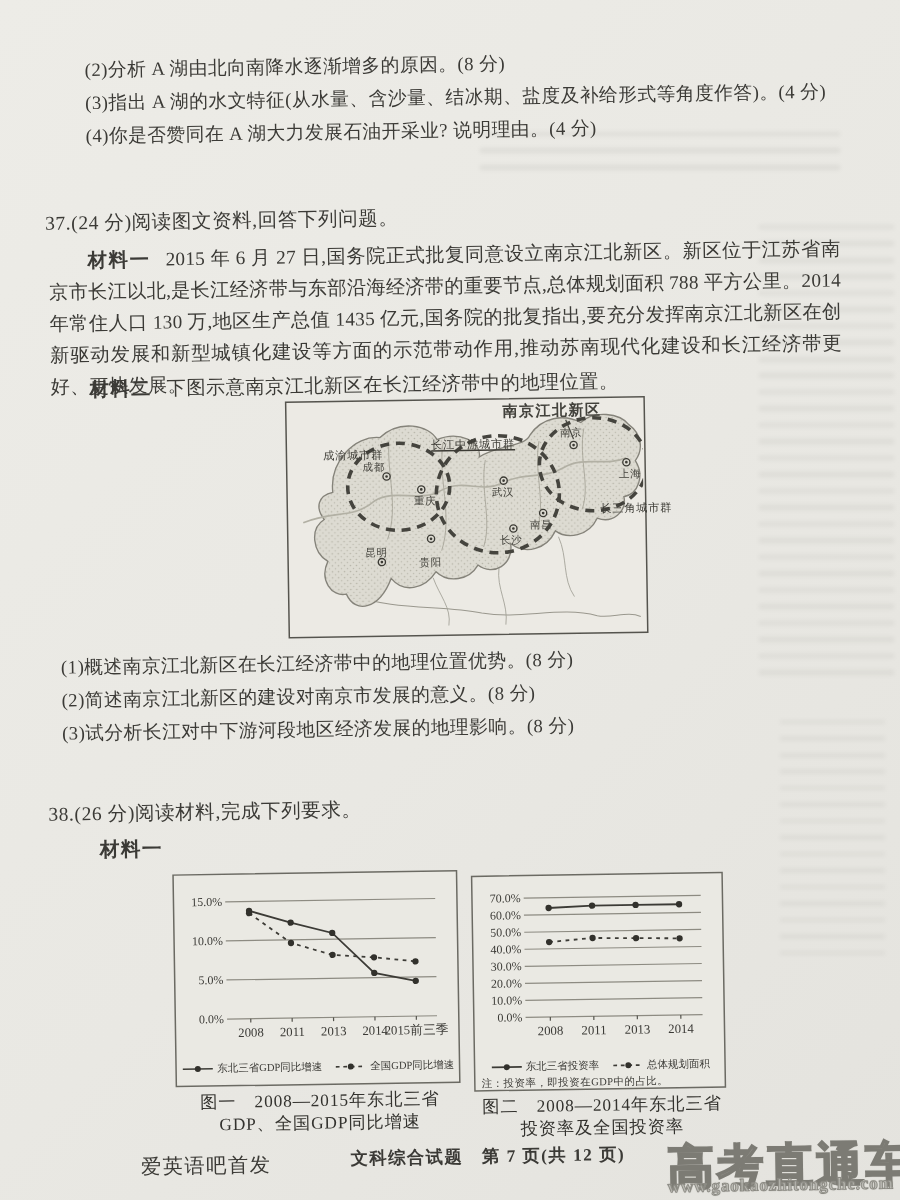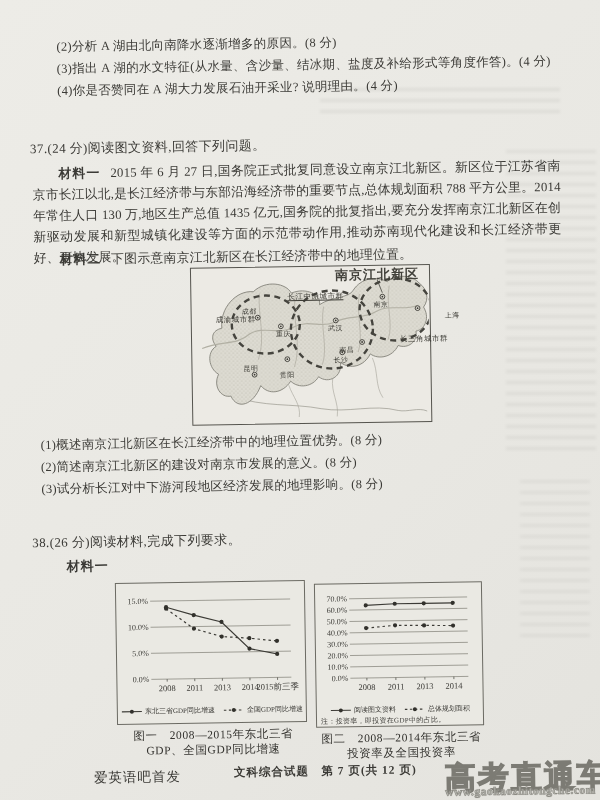--- a/index.html
+++ b/index.html
@@ -24,21 +24,21 @@
   .q38h{top:530px; left:30px; font-size:13px; letter-spacing:0.4px;}
   .mat1b{top:554px; left:64px; font-size:13px; font-weight:bold; letter-spacing:1px;}
 
   
   .map-fig{top:266px; left:192px; width:240px; height:158px;
     border:1.6px solid #55544e; background:#eceae4; box-sizing:border-box;}
   .map-fig svg{position:absolute; left:0; top:0;}
   .map-label{position:absolute; font-size:7px; line-height:8px; color:#43423c;
     letter-spacing:0.5px; white-space:nowrap; transform-origin:left top;}
   .map-label.cluster{font-size:7.5px; color:#3c3b35;}
-  .map-label.newarea{font-size:13px; font-weight:bold; letter-spacing:1px;}
+  .map-label.newarea{font-size:10px; font-weight:bold; letter-spacing:1px;}
 
   
   .charts{top:576px; left:0; width:600px; height:208px;}
   .chart-box{position:absolute; border:1.4px solid #6b6a63; background:#eae9e3; box-sizing:border-box; padding:4px 2px 2px 2px;}
   .box1{left:112px; top:4px; width:190px; height:142px;}
   .box2{left:311px; top:8px; width:168px; height:144px;}
   .legend{display:flex; justify-content:center; gap:8px; align-items:center; margin-top:1px;}
   .legend-entry{display:flex; align-items:center; gap:2px; font-size:7px; color:#3b3a36; white-space:nowrap;}
   .chart-note{font-size:7px; color:#3b3a36; margin-top:1px; padding-left:2px; letter-spacing:0.3px;}
   .caption{position:absolute; text-align:center; font-size:11.5px; line-height:15px; letter-spacing:0.6px; color:#33322e;}
@@ -143,32 +143,32 @@
           <circle cx="170" cy="76" r="2.4" fill="#dddbd2" stroke="#3c3b35" stroke-width="0.9"></circle>
             <circle cx="170" cy="76" r="0.9" fill="#3c3b35"></circle>
           <circle cx="191" cy="31" r="2.4" fill="#dddbd2" stroke="#3c3b35" stroke-width="0.9"></circle>
             <circle cx="191" cy="31" r="0.9" fill="#3c3b35"></circle>
           <circle cx="226" cy="43" r="2.4" fill="#dddbd2" stroke="#3c3b35" stroke-width="0.9"></circle>
             <circle cx="226" cy="43" r="0.9" fill="#3c3b35"></circle>
         </g>
       </svg>
 
       <span class="map-label newarea" style="left:144px; top:5px;">南京江北新区</span>
-      <span class="map-label cluster" style="left:24px; top:48px;">成渝城市群</span>
+      <span class="map-label cluster" style="left:24px; top:32px;">成渝城市群</span>
       <span class="map-label cluster" style="left:96px; top:26px;text-decoration:underline;">长江中游城市群</span>
       <span class="map-label cluster" style="left:208px; top:70px;">长三角城市群</span>
       <span class="map-label" style="left:50px; top:40px;">成都</span>
       <span class="map-label" style="left:84px; top:63px;">重庆</span>
       <span class="map-label" style="left:51px; top:97px;">昆明</span>
       <span class="map-label" style="left:87px; top:104px;">贵阳</span>
       <span class="map-label" style="left:136px; top:58px;">武汉</span>
       <span class="map-label" style="left:141px; top:90px;">长沙</span>
-      <span class="map-label" style="left:147px; top:80px;">南昌</span>
-      <span class="map-label" style="left:182px; top:35px;text-align:center;">南京</span>
-      <span class="map-label" style="left:221px; top:47px;margin-left:32px;">上海</span>
+      <span class="map-label" style="left:161px; top:80px;">南昌</span>
+      <span class="map-label" style="left:182px; top:19px;text-align:center;">南京</span>
+      <span class="map-label" style="left:221px; top:47px;">上海</span>
     </div>
 
     <div class="blk q37items">
       <div class="ln">(1)概述南京江北新区在长江经济带中的地理位置优势。(8 分)</div>
       <div class="ln">(2)简述南京江北新区的建设对南京市发展的意义。(8 分)</div>
       <div class="ln">(3)试分析长江对中下游河段地区经济发展的地理影响。(8 分)</div>
     </div>
 
     <div class="blk q38h">38.(26 分)阅读材料,完成下列要求。</div>
     <div class="blk mat1b">材料一</div>
@@ -260,21 +260,21 @@
             <circle cx="77.5" cy="37.78378378378379" r="2.1" fill="#32312c"></circle>
             <circle cx="106.5" cy="38.35135135135135" r="2.1" fill="#32312c"></circle>
             <circle cx="135.5" cy="38.91891891891892" r="2.1" fill="#32312c"></circle>
           </svg>
         <div class="legend" id="legend-1">
             <span class="legend-entry">
               <svg width="22" height="8">
                 <line x1="1" y1="4" x2="21" y2="4" stroke="#3c3b36" stroke-width="1.1"></line>
                 <circle cx="11" cy="4" r="2" fill="#32312c"></circle>
               </svg>
-              <span>阅读图文资料</span>
+              <span>东北三省投资率</span>
             </span>
             <span class="legend-entry">
               <svg width="22" height="8">
                 <line x1="1" y1="4" x2="21" y2="4" stroke="#3c3b36" stroke-width="1.1" stroke-dasharray="2.5,2.5"></line>
                 <circle cx="11" cy="4" r="2" fill="#32312c"></circle>
               </svg>
               <span>总体规划面积</span>
             </span>
           </div>
         <div class="chart-note">注：投资率，即投资在GDP中的占比。</div>

